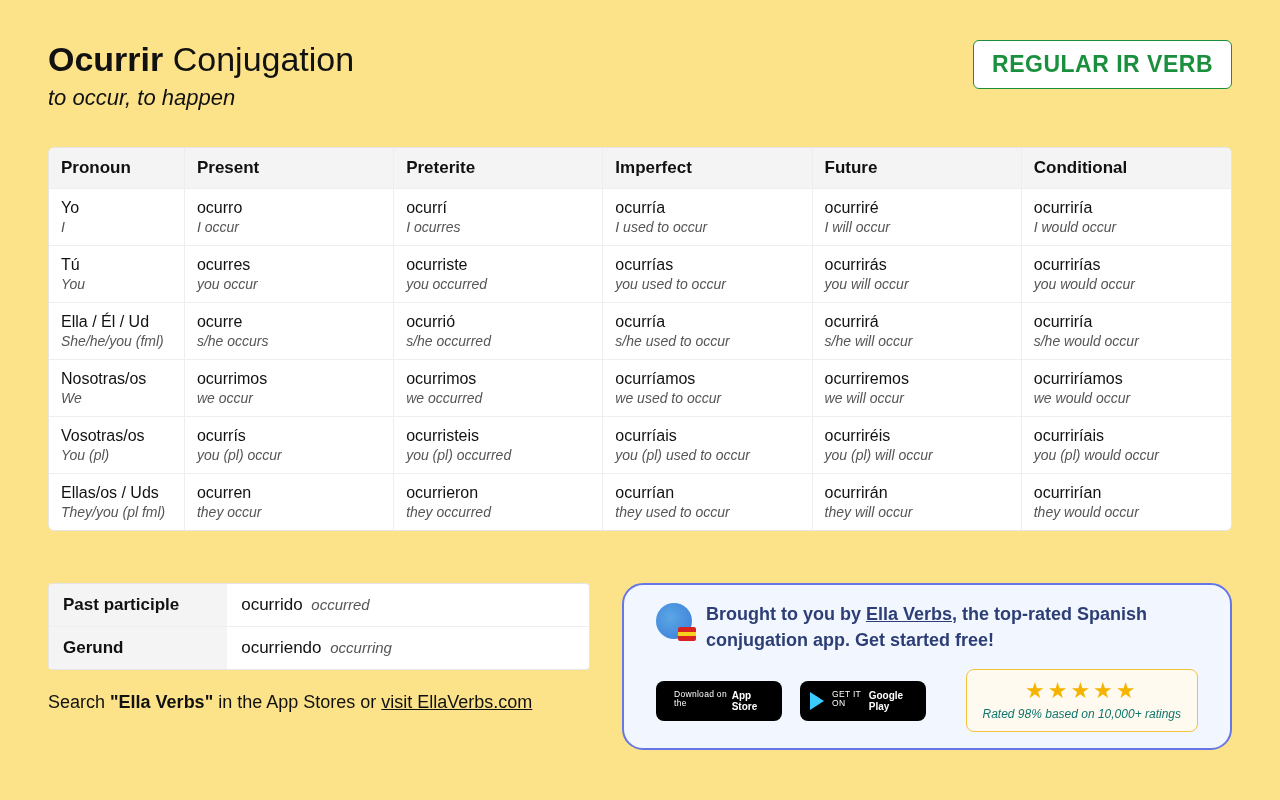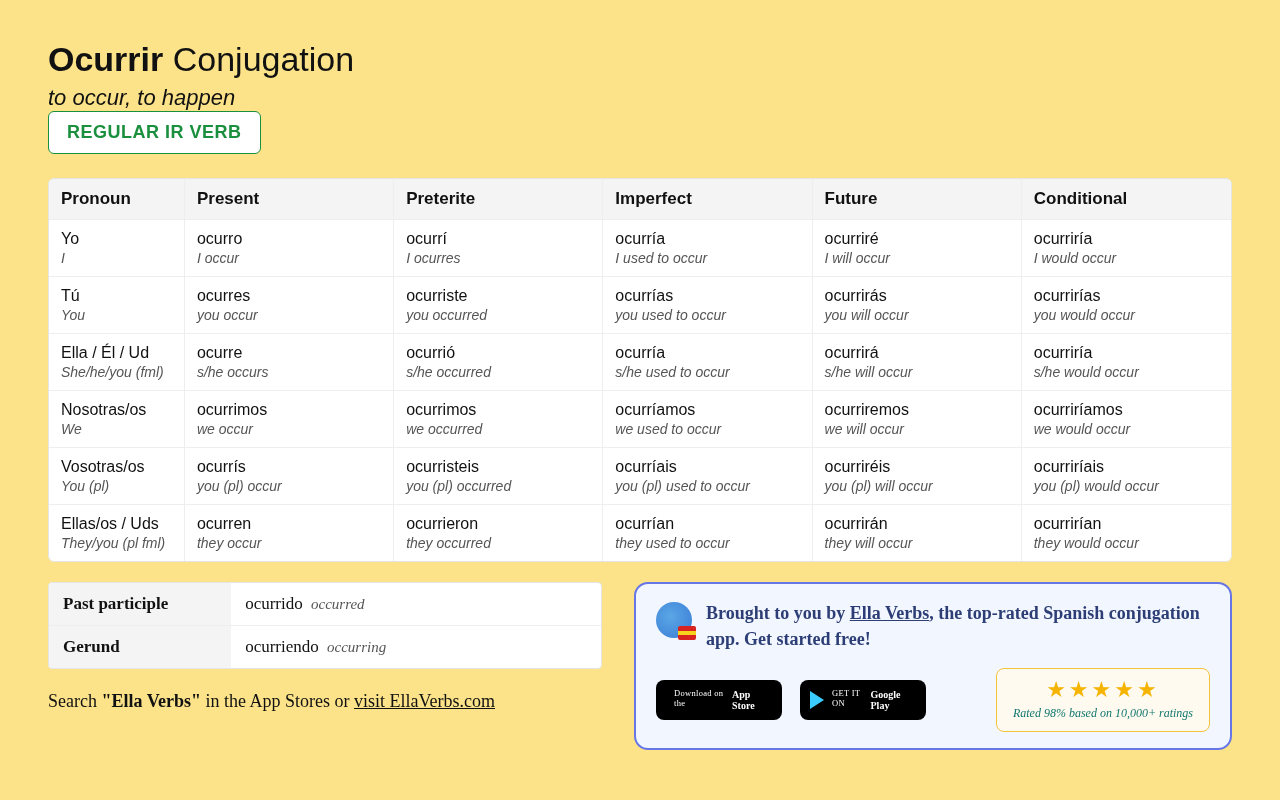--- a/index.html
+++ b/index.html
@@ -4,39 +4,39 @@
 <style>
   * { box-sizing: border-box; margin: 0; padding: 0; }
   body {
     background: #fce38a;
     font-family: "Avenir Next", "Segoe UI", -apple-system, BlinkMacSystemFont, sans-serif;
     color: #111;
     width: 1280px;
     height: 800px;
     padding: 40px 48px;
   }
-  .header-row { display: flex; justify-content: space-between; align-items: flex-start; flex-direction: column; }
+  .header-row { display: flex; justify-content: space-between; align-items: flex-start; }
   .title { font-size: 34px; font-weight: 400; }
   .title strong { font-weight: 700; }
   .translation { font-size: 22px; font-style: italic; margin-top: 6px; }
   .verb-badge {
     border: 1.5px solid #1a8f3d;
     color: #1a8f3d;
     background: #fff;
     border-radius: 6px;
     padding: 10px 18px;
-    font-size: 18px;
+    font-size: 23px;
     font-weight: 700;
     letter-spacing: 0.5px;
   }
   .conj-table {
     width: 100%;
     border-collapse: separate;
     border-spacing: 0;
-    margin-top: 24px;
+    margin-top: 36px;
     background: #fff;
     border: 1px solid #e5e5e5;
     border-radius: 6px;
     overflow: hidden;
     font-size: 16px;
   }
   .conj-table th, .conj-table td {
     text-align: left;
     padding: 10px 12px;
     border-right: 1px solid #eee;
@@ -48,21 +48,21 @@
   .conj-table thead th {
     background: #f4f4f4;
     font-weight: 700;
     font-size: 17px;
   }
   .conj-table td .main { font-size: 16px; }
   .conj-table td .sub { font-size: 14px; font-style: italic; color: #555; margin-top: 2px; }
   .col-pronoun { width: 11.5%; }
   .col-tense { width: 17.7%; }
 
-  .bottom-row { display: flex; gap: 32px; margin-top: 20px; align-items: flex-start; font-family: Liberation Serif, serif; }
+  .bottom-row { display: flex; gap: 32px; margin-top: 52px; align-items: flex-start; }
   .left-block { flex: 1; }
   .participle-table {
     width: 100%;
     border-collapse: separate;
     border-spacing: 0;
     background: #fff;
     border: 1px solid #e5e5e5;
     border-radius: 4px;
     overflow: hidden;
   }
@@ -76,22 +76,22 @@
   .participle-table td .sub { font-size: 15px; font-style: italic; color: #555; margin-left: 4px; text-align: center; }
 
   .search-note { margin-top: 22px; font-size: 18px; }
   .search-note strong { font-weight: 700; }
   .search-note .link { text-decoration: underline; cursor: pointer; }
 
   .promo {
     flex: 1;
     background: #f2f6ff;
     border: 2px solid #6776e6;
-    border-radius: 14px;
-    padding: 16px 20px;
+    border-radius: 21px;
+    padding: 16px 32px;
     position: relative;
   }
   .promo-top { display: flex; gap: 14px; }
   .promo-icon {
     width: 36px; height: 36px; flex-shrink: 0;
     background: radial-gradient(circle at 40% 40%, #5aa7e6, #3a7bd5);
     border-radius: 50%;
     position: relative;
     margin-top: 2px;
   }

